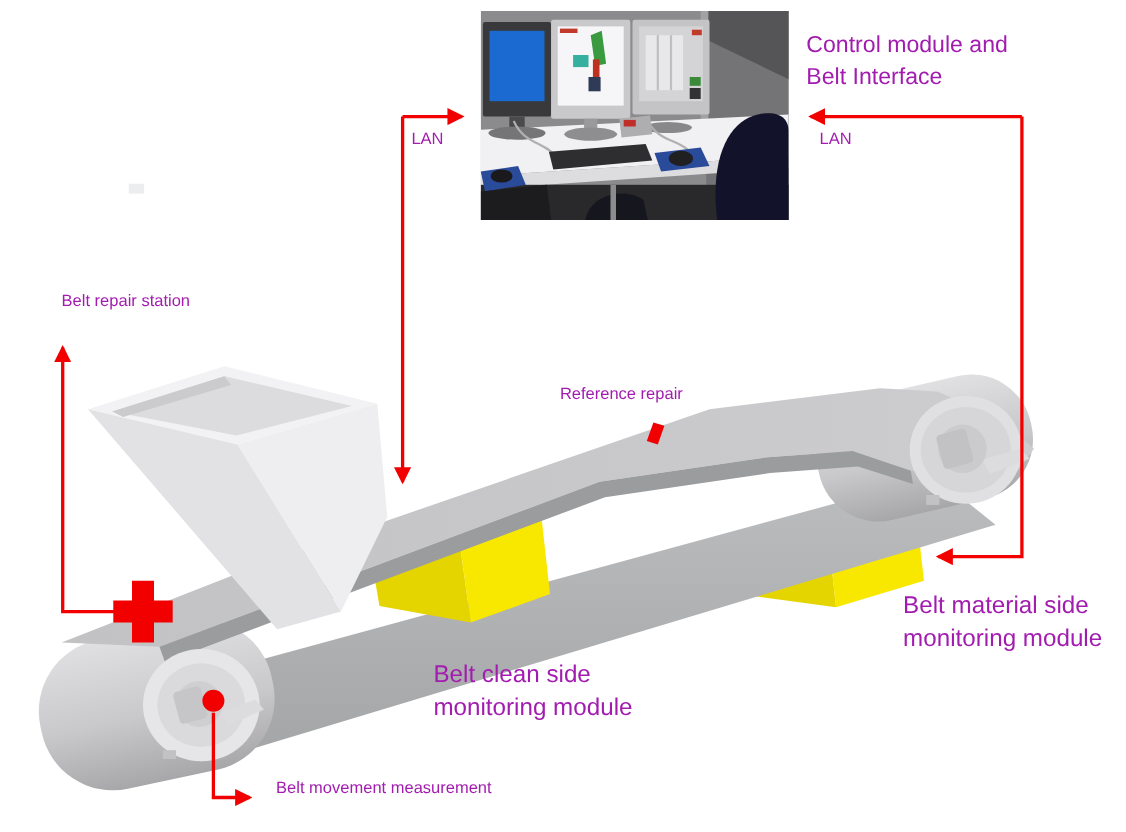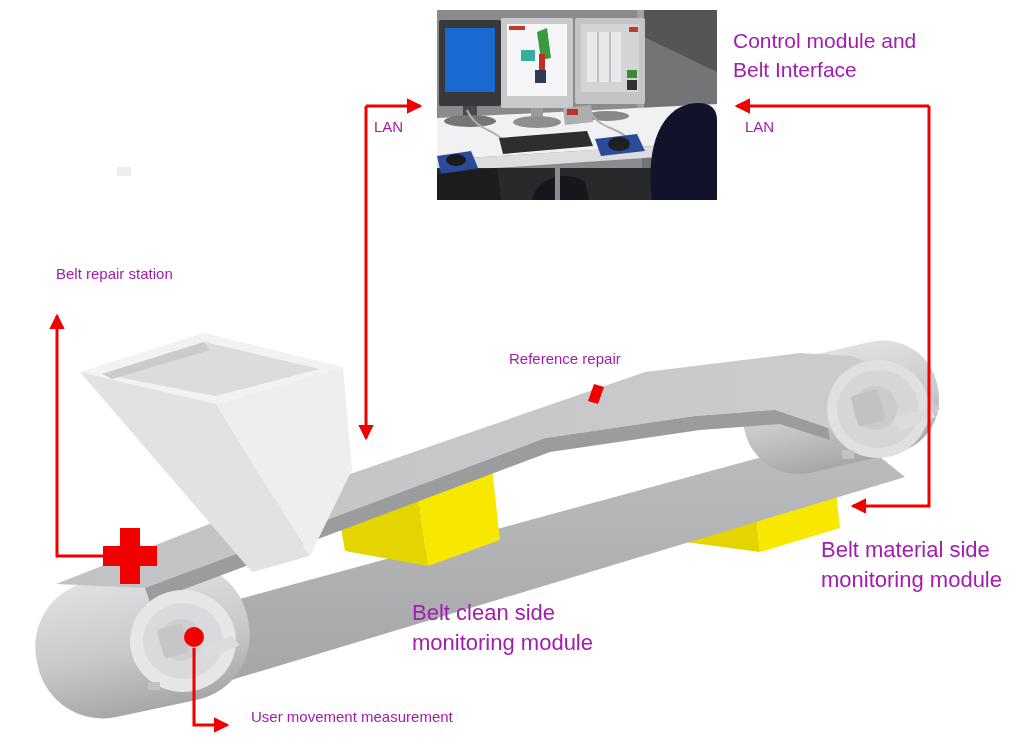--- a/index.html
+++ b/index.html
@@ -166,25 +166,25 @@
   <div>Belt Interface</div>
 </div>
 
 <div class="lbl lbl-small" style="left:374px;top:118px;">LAN</div>
 <div class="lbl lbl-small" style="left:745px;top:118px;">LAN</div>
 
 <div class="lbl lbl-small" style="left:56px;top:265px;">Belt repair station</div>
 
 <div class="lbl lbl-small" style="left:509px;top:350px;">Reference repair</div>
 
-<div class="lbl lbl-med" style="left:412px;top:598px;">
+<div class="lbl lbl-med" style="left:394px;top:598px;">
   <div>Belt clean side</div>
   <div>monitoring module</div>
 </div>
 
 <div class="lbl lbl-med" style="left:788px;top:535px;margin-left:33px;">
   <div>Belt material side</div>
   <div>monitoring module</div>
 </div>
 
-<div class="lbl lbl-small" style="left:251px;top:708px;">User movement measurement</div>
+<div class="lbl lbl-small" style="left:251px;top:708px;">Belt movement measurement</div>
 
 </div>
 
 </body></html>

